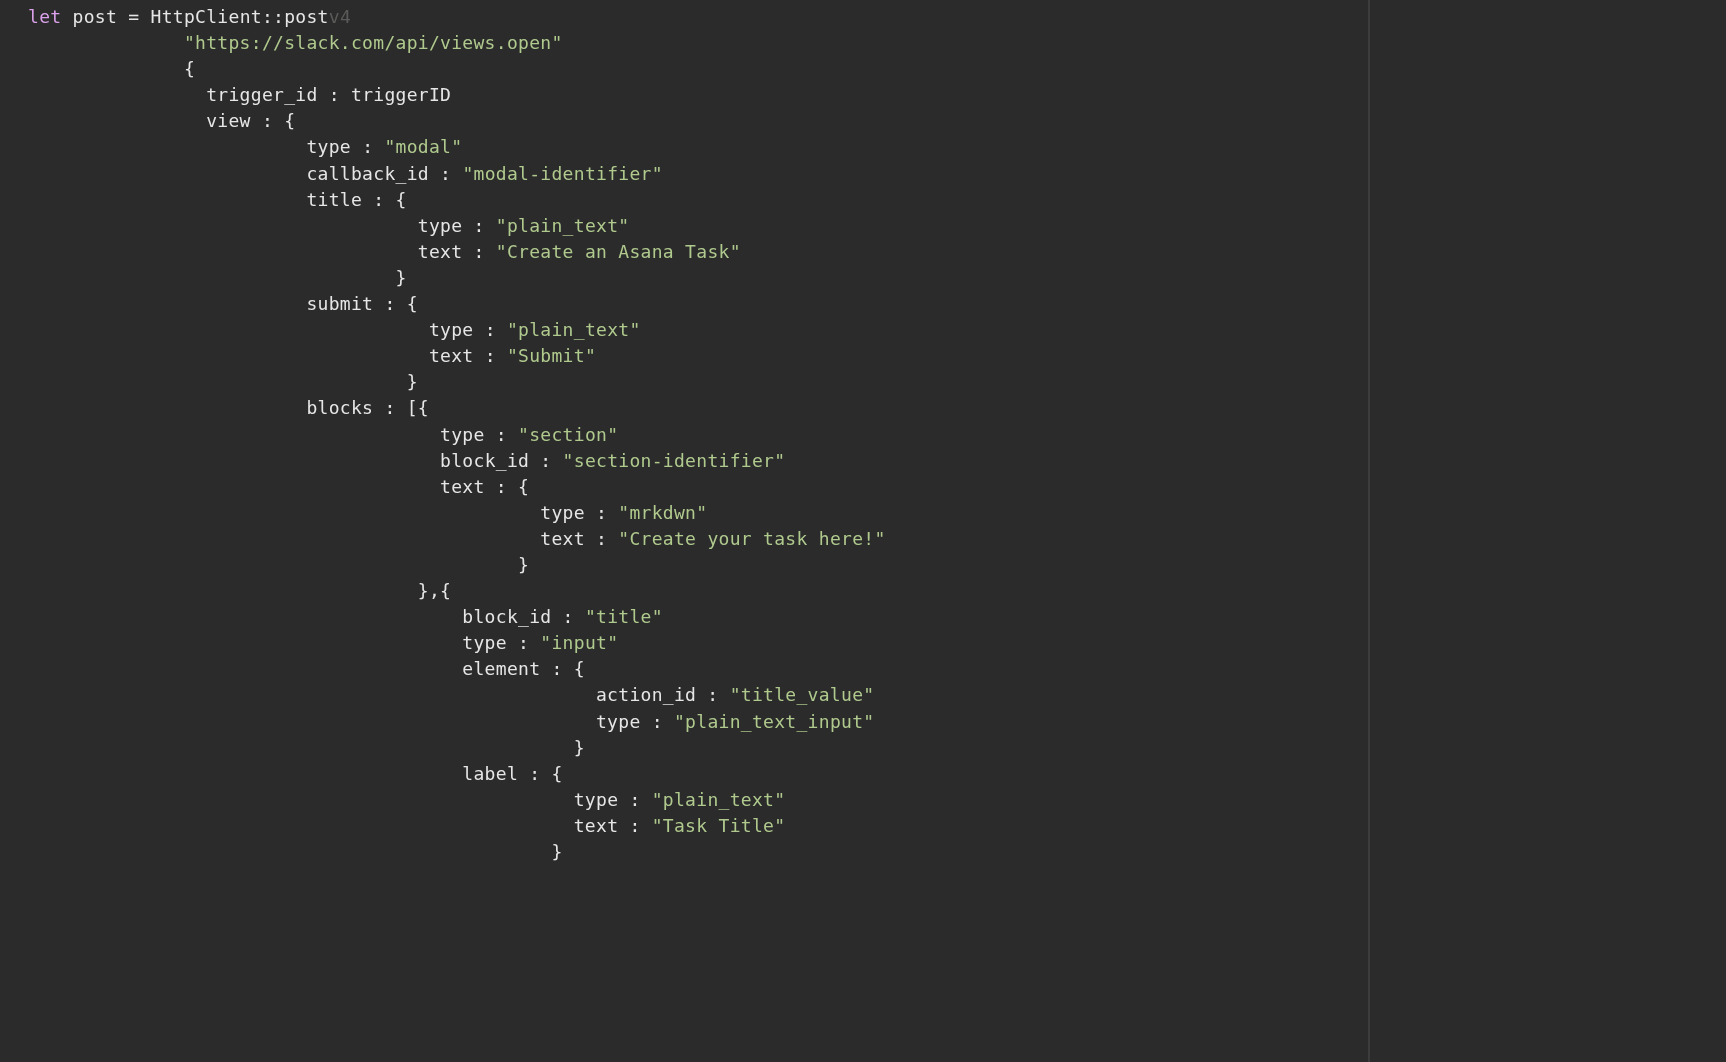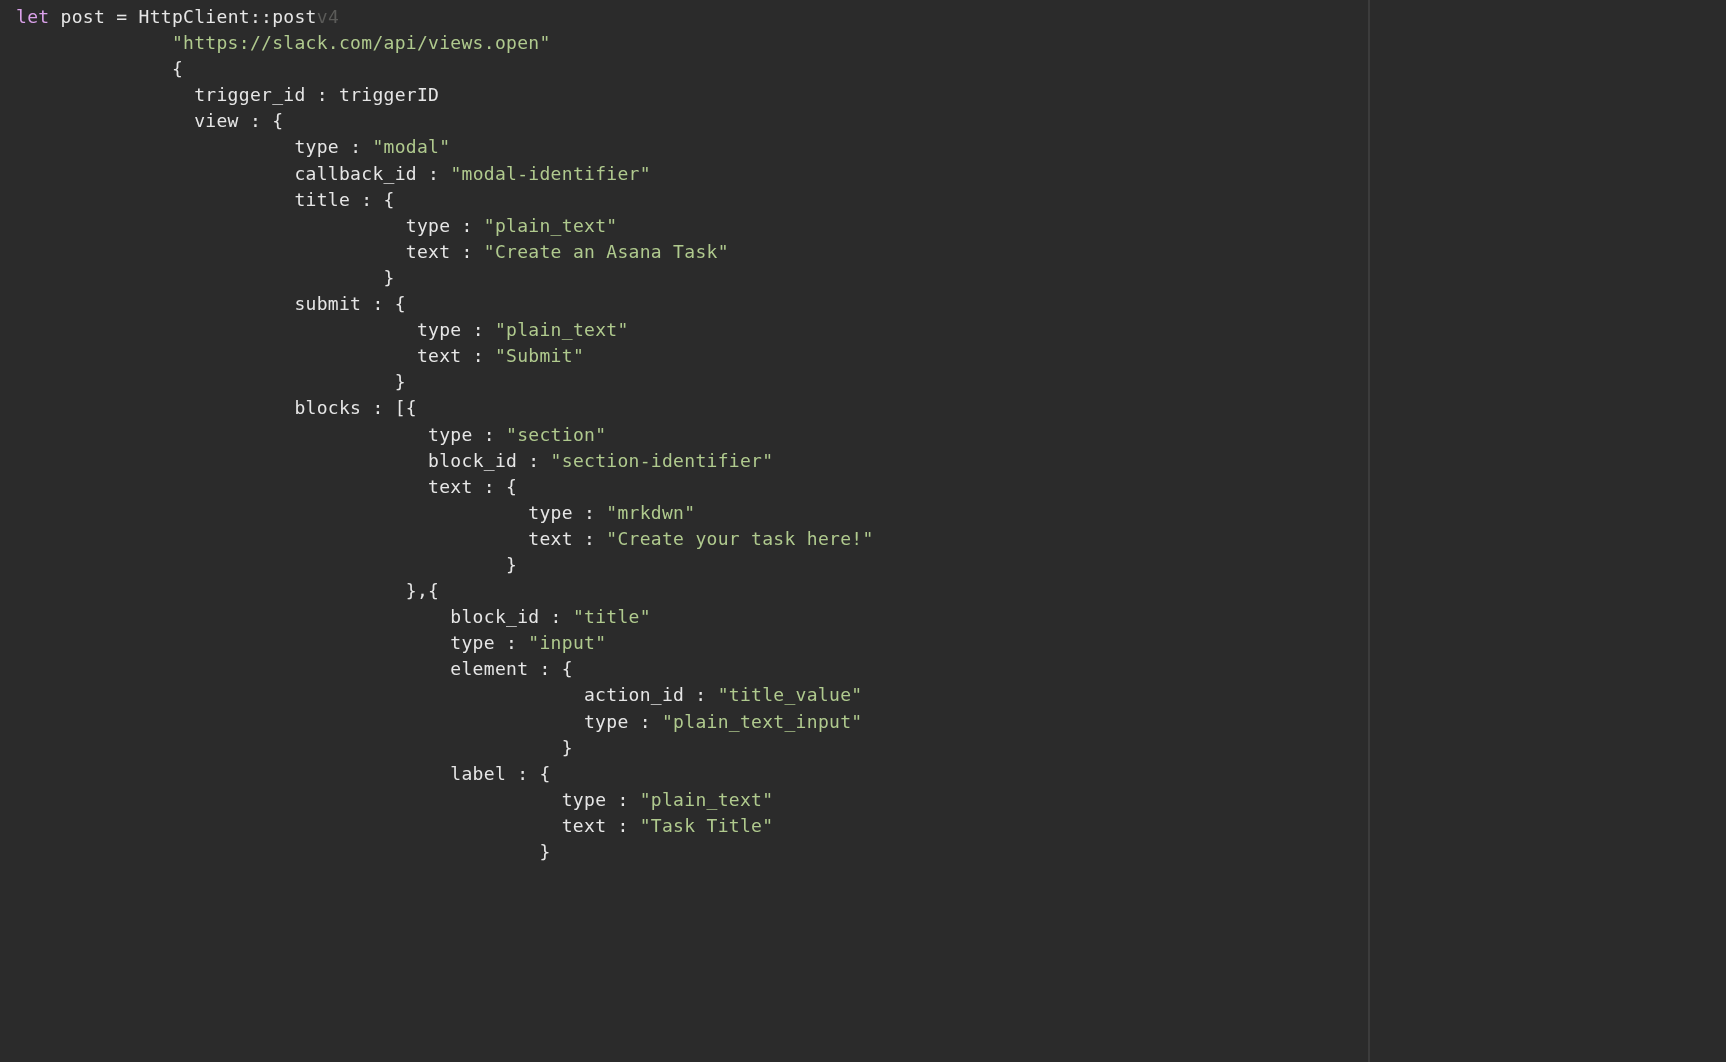--- a/index.html
+++ b/index.html
@@ -15,20 +15,21 @@
       color: #d4d4d4;
       overflow: hidden;
       width: 1726px;
       height: 1062px;
       position: relative;
     }
     .code-editor {
       padding: 4px 16px;
       white-space: pre;
       letter-spacing: 0.3px;
+      margin-left: 12px;
     }
     .keyword { color: #daa1ea; }
     .identifier { color: #e6e6e6; }
     .operator { color: #e6e6e6; }
     .punct { color: #e6e6e6; }
     .string { color: #b0ca8e; }
     .method { color: #e6e6e6; }
     .namespace { color: #e6e6e6; }
     .ghost { color: #7a7a76; opacity: 0.6; }
     .ruler {

